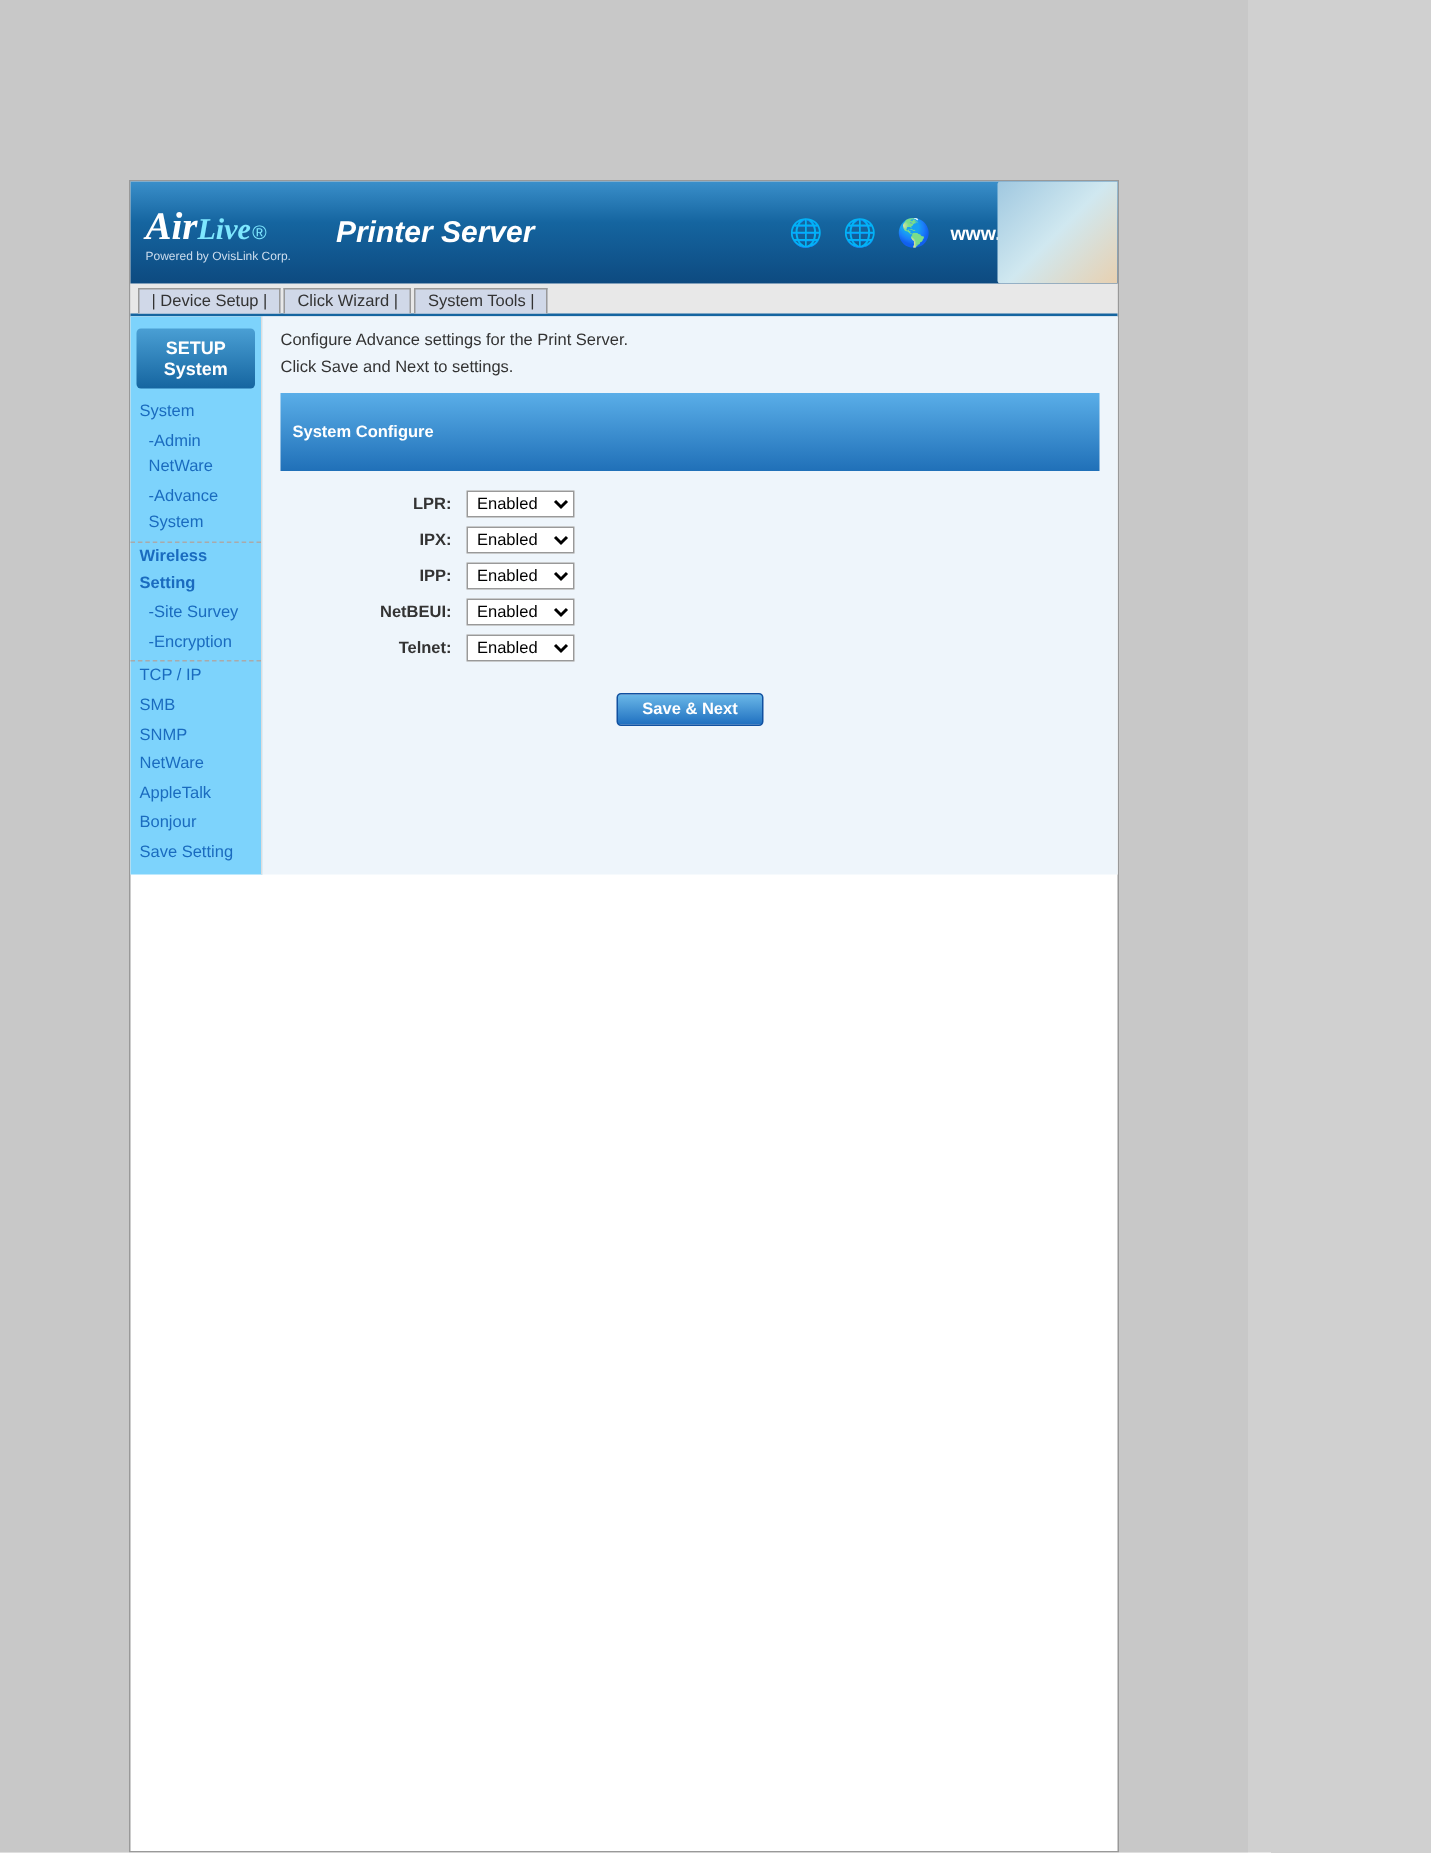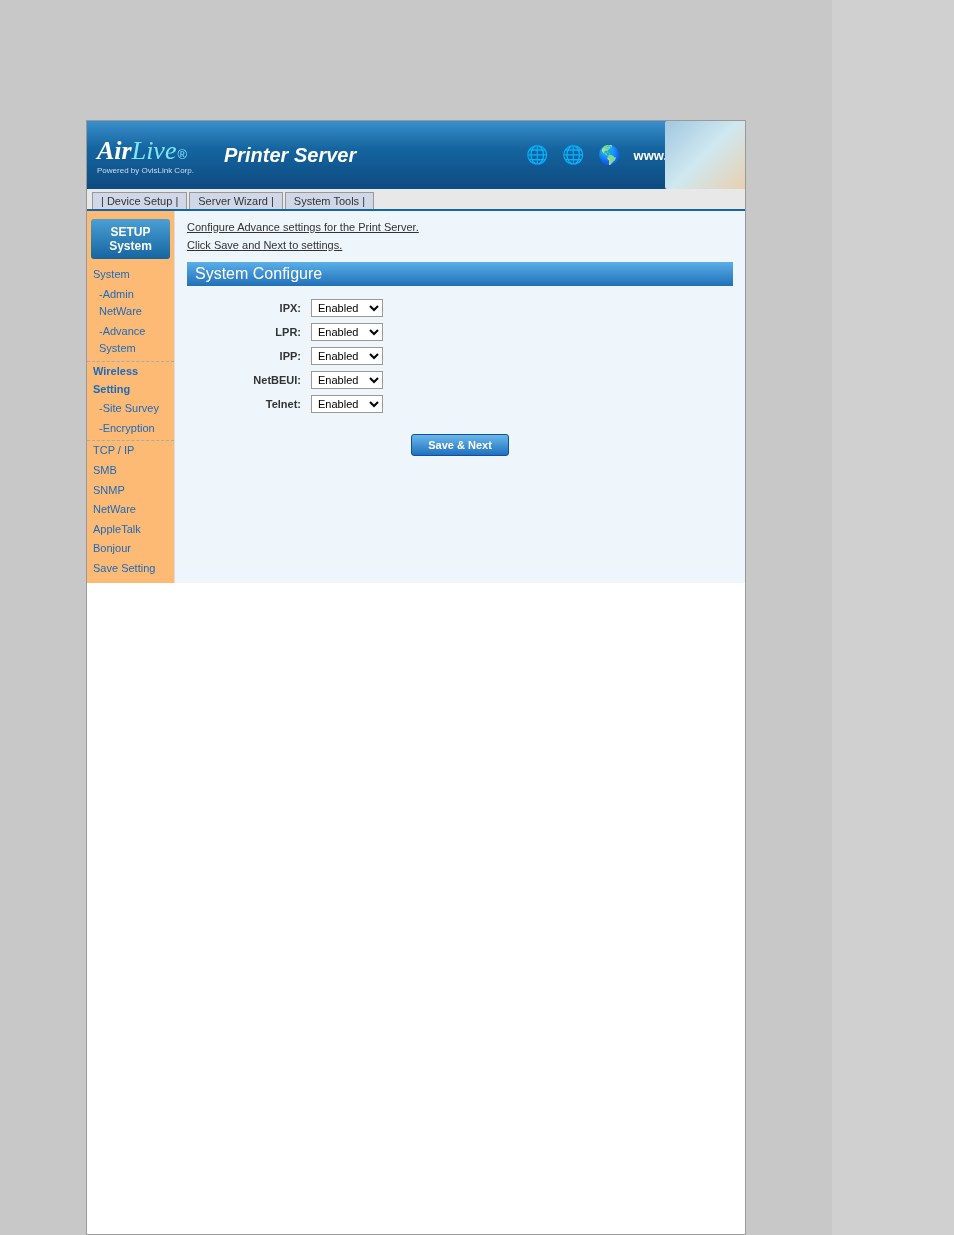--- a/index.html
+++ b/index.html
@@ -99,21 +99,21 @@
     
     .main-layout {
       display: flex;
       background: #fff;
       min-height: 340px;
     }
 
     
     .sidebar {
       width: 88px;
-      background: #fdba74;
+      background: #7dd3fc;
       border-right: 1px solid #ddd;
       padding: 4px 0;
     }
     .sidebar-setup-btn {
       background: linear-gradient(180deg, #4a9fd4, #1565a0);
       color: white;
       text-align: center;
       padding: 6px 4px;
       font-size: 12px;
       font-weight: bold;
@@ -136,28 +136,27 @@
     .content-area {
       flex: 1;
       padding: 8px 12px;
       background: #eef5fb;
     }
     .content-desc {
       font-size: 11px;
       color: #333;
       margin-bottom: 8px;
       line-height: 1.6;
-      text-decoration: underline;
     }
     .section-header {
       background: linear-gradient(180deg, #5aaee8, #2070b8);
       color: white;
-      font-size: 16px;
-      font-weight: normal;
-      padding: 3px 8px;
+      font-size: 11px;
+      font-weight: bold;
+      padding: 20px 8px;
       margin-bottom: 10px;
     }
     .form-table {
       width: 100%;
       border-collapse: collapse;
     }
     .form-table tr td {
       padding: 3px 4px;
       vertical-align: middle;
     }
@@ -198,38 +197,38 @@
 </head>
 <body>
 
 <div class="page-wrapper">
   <div class="browser-frame">
 
     <div class="header">
       <div class="header-logo">
         <div style="display:flex;align-items:baseline;">
           <span style="font-size:26px;font-weight:bold;font-style:italic;color:white;font-family:'Times New Roman',serif;">Air</span>
-          <span style="font-size:26px;font-weight:normal;font-style:italic;color:#7ee8ff;font-family:'Times New Roman',serif;">Live</span>
+          <span style="font-size:20px;font-weight:bold;font-style:italic;color:#7ee8ff;font-family:'Times New Roman',serif;">Live</span>
           <span style="font-size:13px;color:#7ee8ff;margin-left:1px;">®</span>
         </div>
         <div style="font-size:8px;color:#cde;">Powered by OvisLink Corp.</div>
       </div>
       <div class="header-title">Printer Server</div>
       <div class="header-icons">
         <span class="globe-icon">🌐</span>
         <span class="globe-icon">🌐</span>
         <span class="globe-icon">🌎</span>
       </div>
       <div class="header-website">www.airlive.com</div>
       <div class="header-person"></div>
     </div>
 
     <div class="nav-tabs">
       <div class="nav-tab">| Device Setup |</div>
-      <div class="nav-tab">Server Wizard |</div>
+      <div class="nav-tab">Click Wizard |</div>
       <div class="nav-tab">System Tools |</div>
     </div>
 
     <div class="main-layout">
 
       <div class="sidebar">
         <div class="sidebar-setup-btn">
           <div>SETUP</div>
           <div>System</div>
         </div>
@@ -253,30 +252,30 @@
         <div class="content-desc">
           <div>Configure Advance settings for the Print Server.</div>
           <div>Click Save and Next to settings.</div>
         </div>
 
         <div class="section-header">System Configure</div>
 
         <table class="form-table">
           <tbody>
             <tr>
+              <td class="label-cell">LPR:</td>
+              <td class="value-cell">
+                <select class="form-select">
+                  <option>Enabled</option>
+                  <option>Disabled</option>
+                </select>
+              </td>
+            </tr>
+            <tr>
               <td class="label-cell">IPX:</td>
-              <td class="value-cell">
-                <select class="form-select">
-                  <option>Enabled</option>
-                  <option>Disabled</option>
-                </select>
-              </td>
-            </tr>
-            <tr>
-              <td class="label-cell">LPR:</td>
               <td class="value-cell">
                 <select class="form-select">
                   <option>Enabled</option>
                   <option>Disabled</option>
                 </select>
               </td>
             </tr>
             <tr>
               <td class="label-cell">IPP:</td>
               <td class="value-cell">

